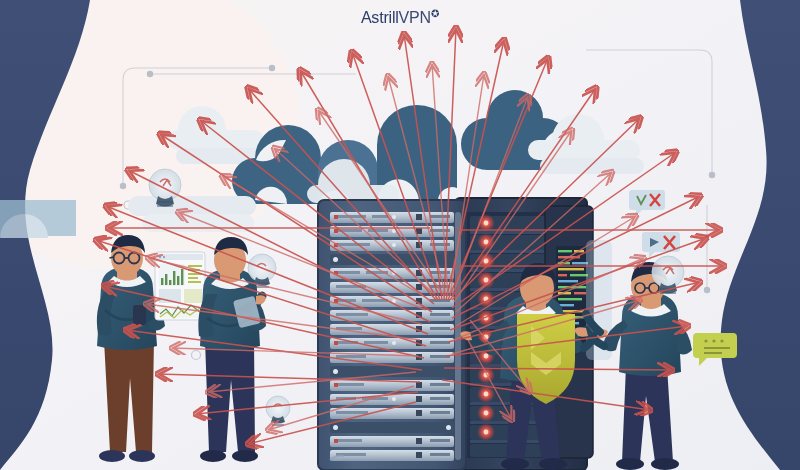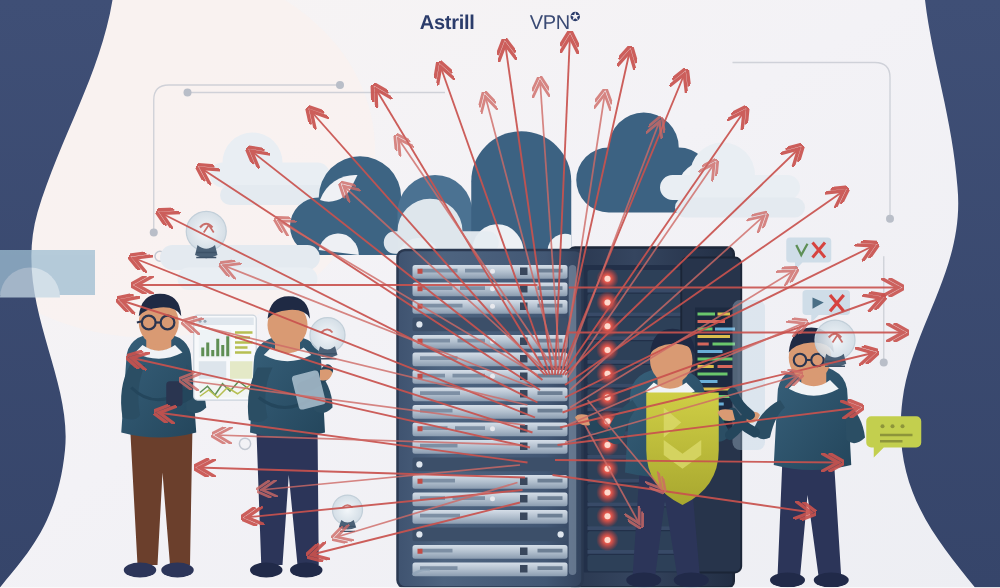--- a/index.html
+++ b/index.html
@@ -7,22 +7,22 @@
   #stage{
     position:relative;width:800px;height:470px;overflow:hidden;
     background:#f2f2f7;
   }
   #stage svg.layer{position:absolute;left:0;top:0;width:800px;height:470px;}
   #logo{
     position:absolute;left:0;top:8px;width:800px;text-align:center;
     font-size:16px;letter-spacing:-0.2px;color:#2b3c6b;
     user-select:none;white-space:nowrap;
   }
-  #logo .b{font-weight:bold;}
-  #logo .n{font-weight:400;color:#3a4a74;padding-left:44px;}
+  #logo .b{font-weight:normal;}
+  #logo .n{font-weight:400;color:#3a4a74;}
   #logo .star{font-size:10px;vertical-align:super;}
 </style>
 </head>
 <body>
 
 <div id="stage">
 
   <svg class="layer" viewBox="0 0 800 470">
     <defs>
       <linearGradient id="bgGrad" x1="0" y1="0" x2="1" y2="1">

